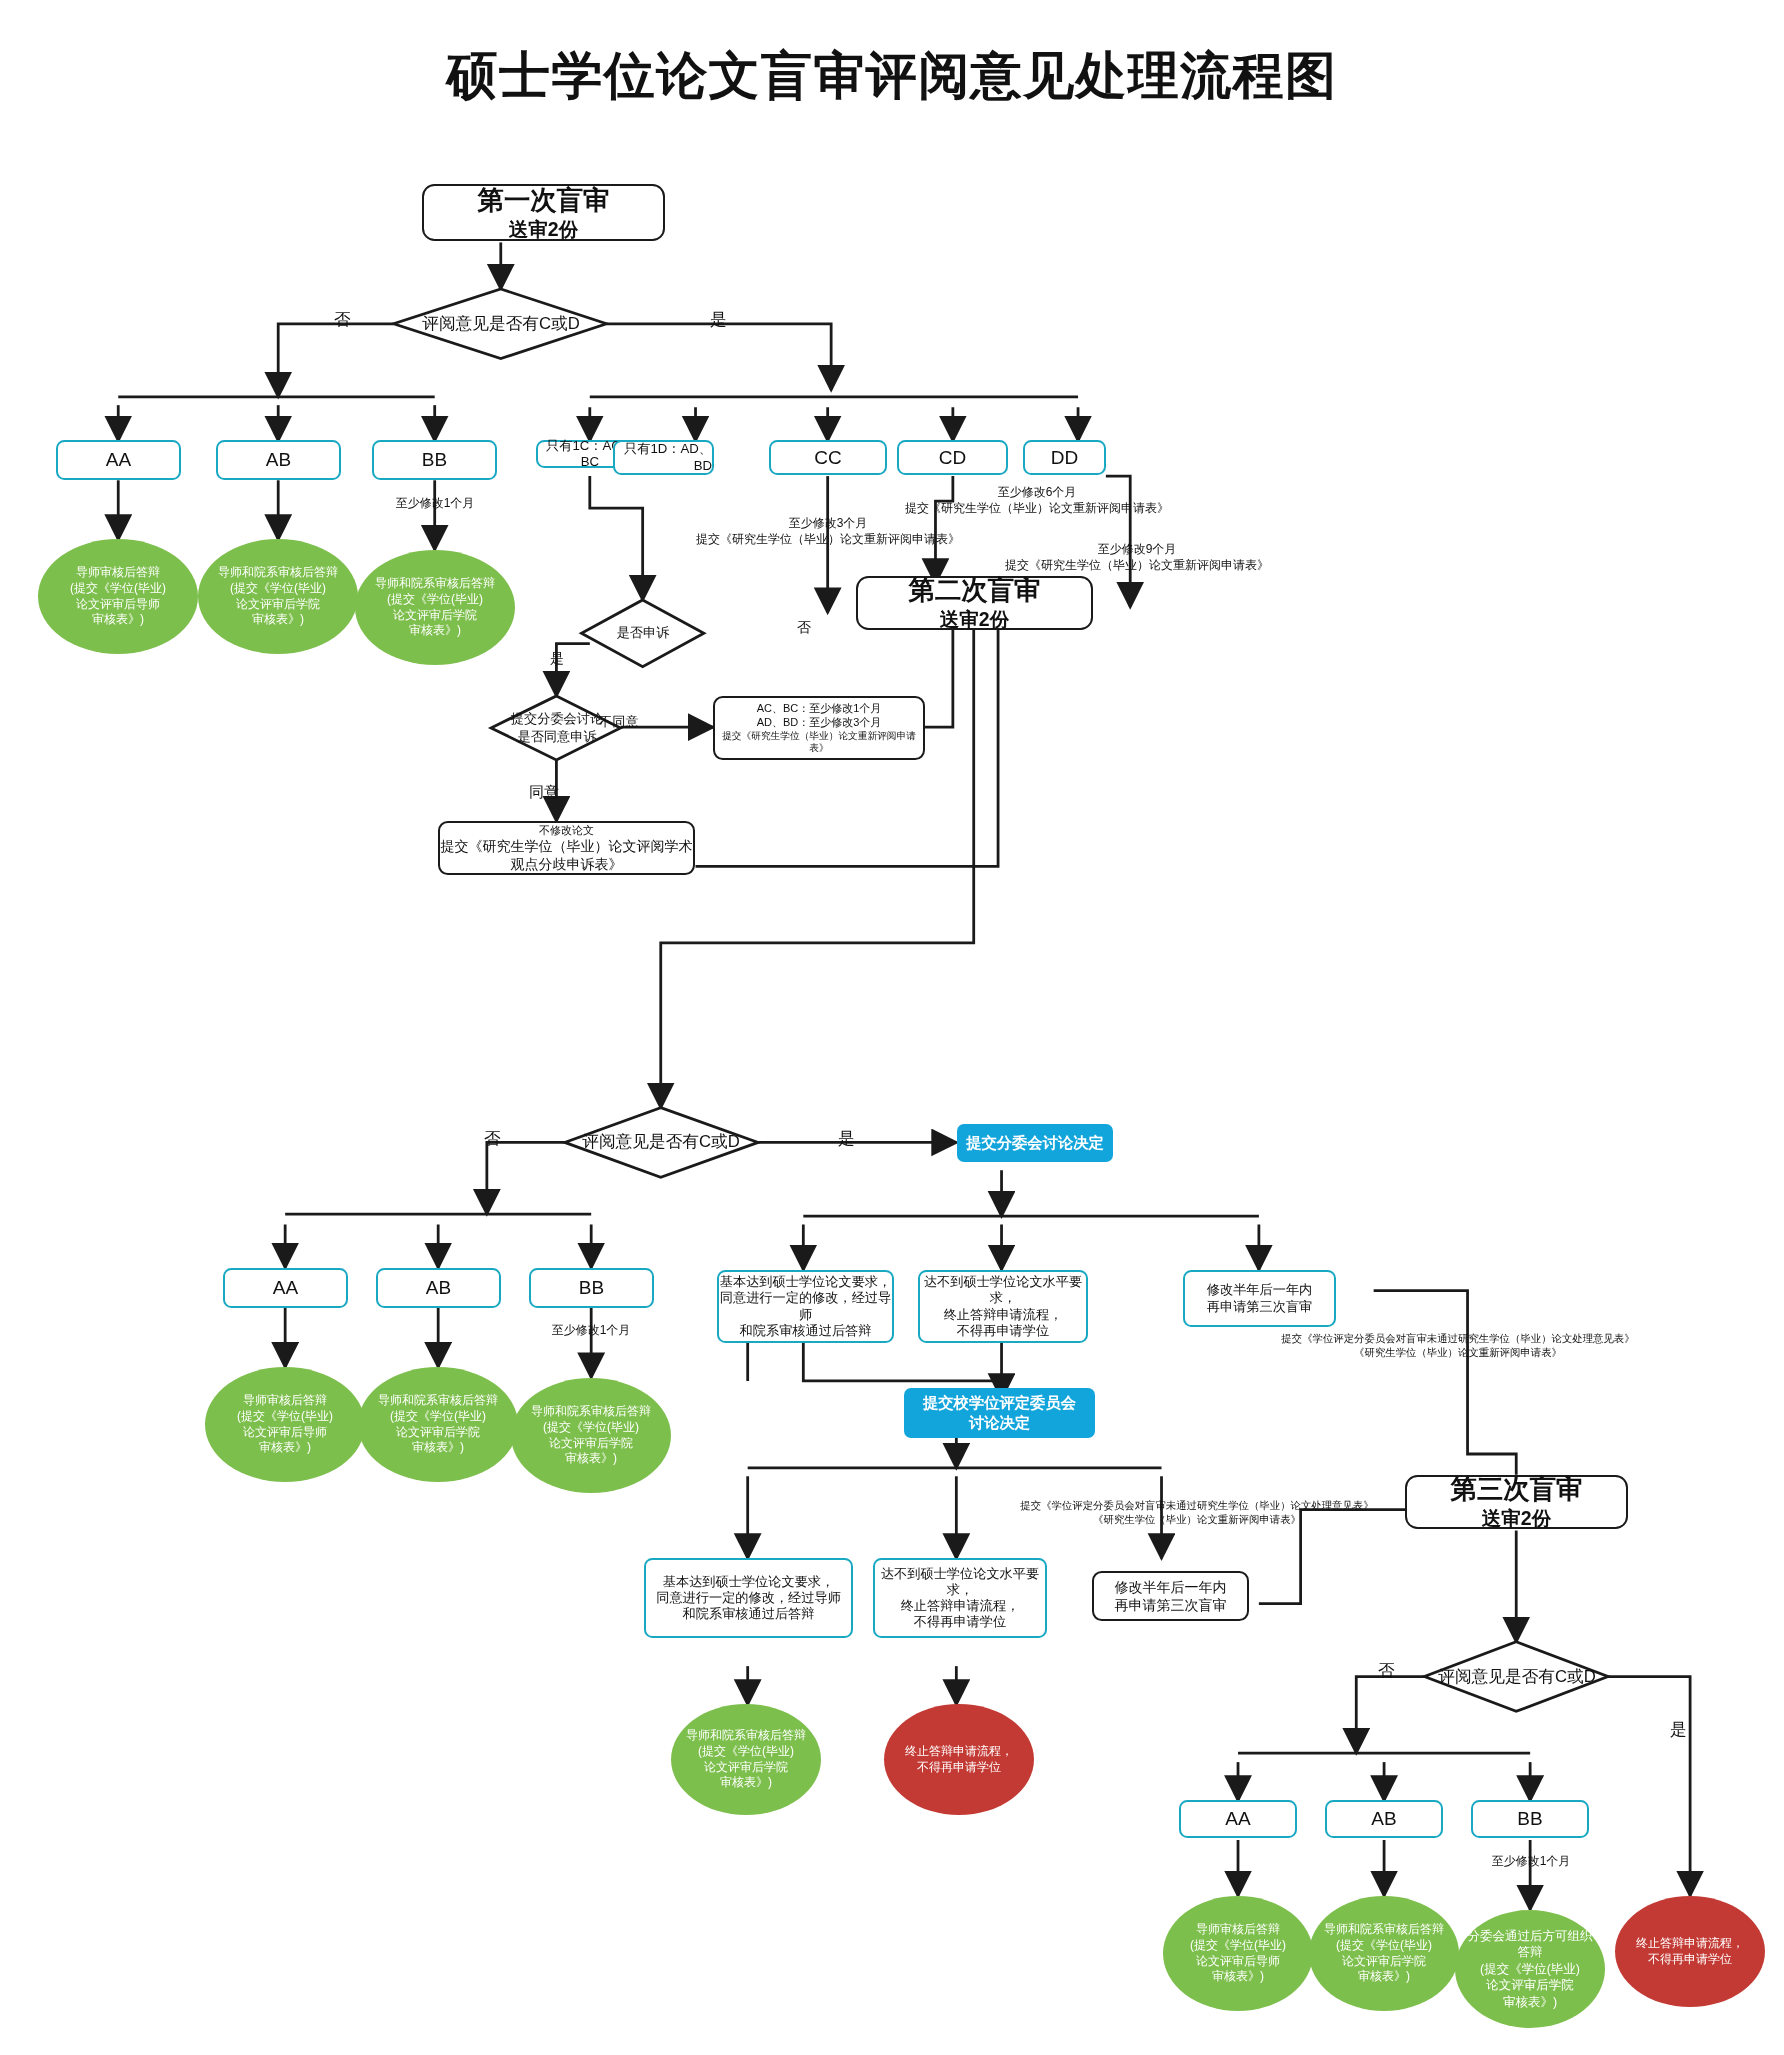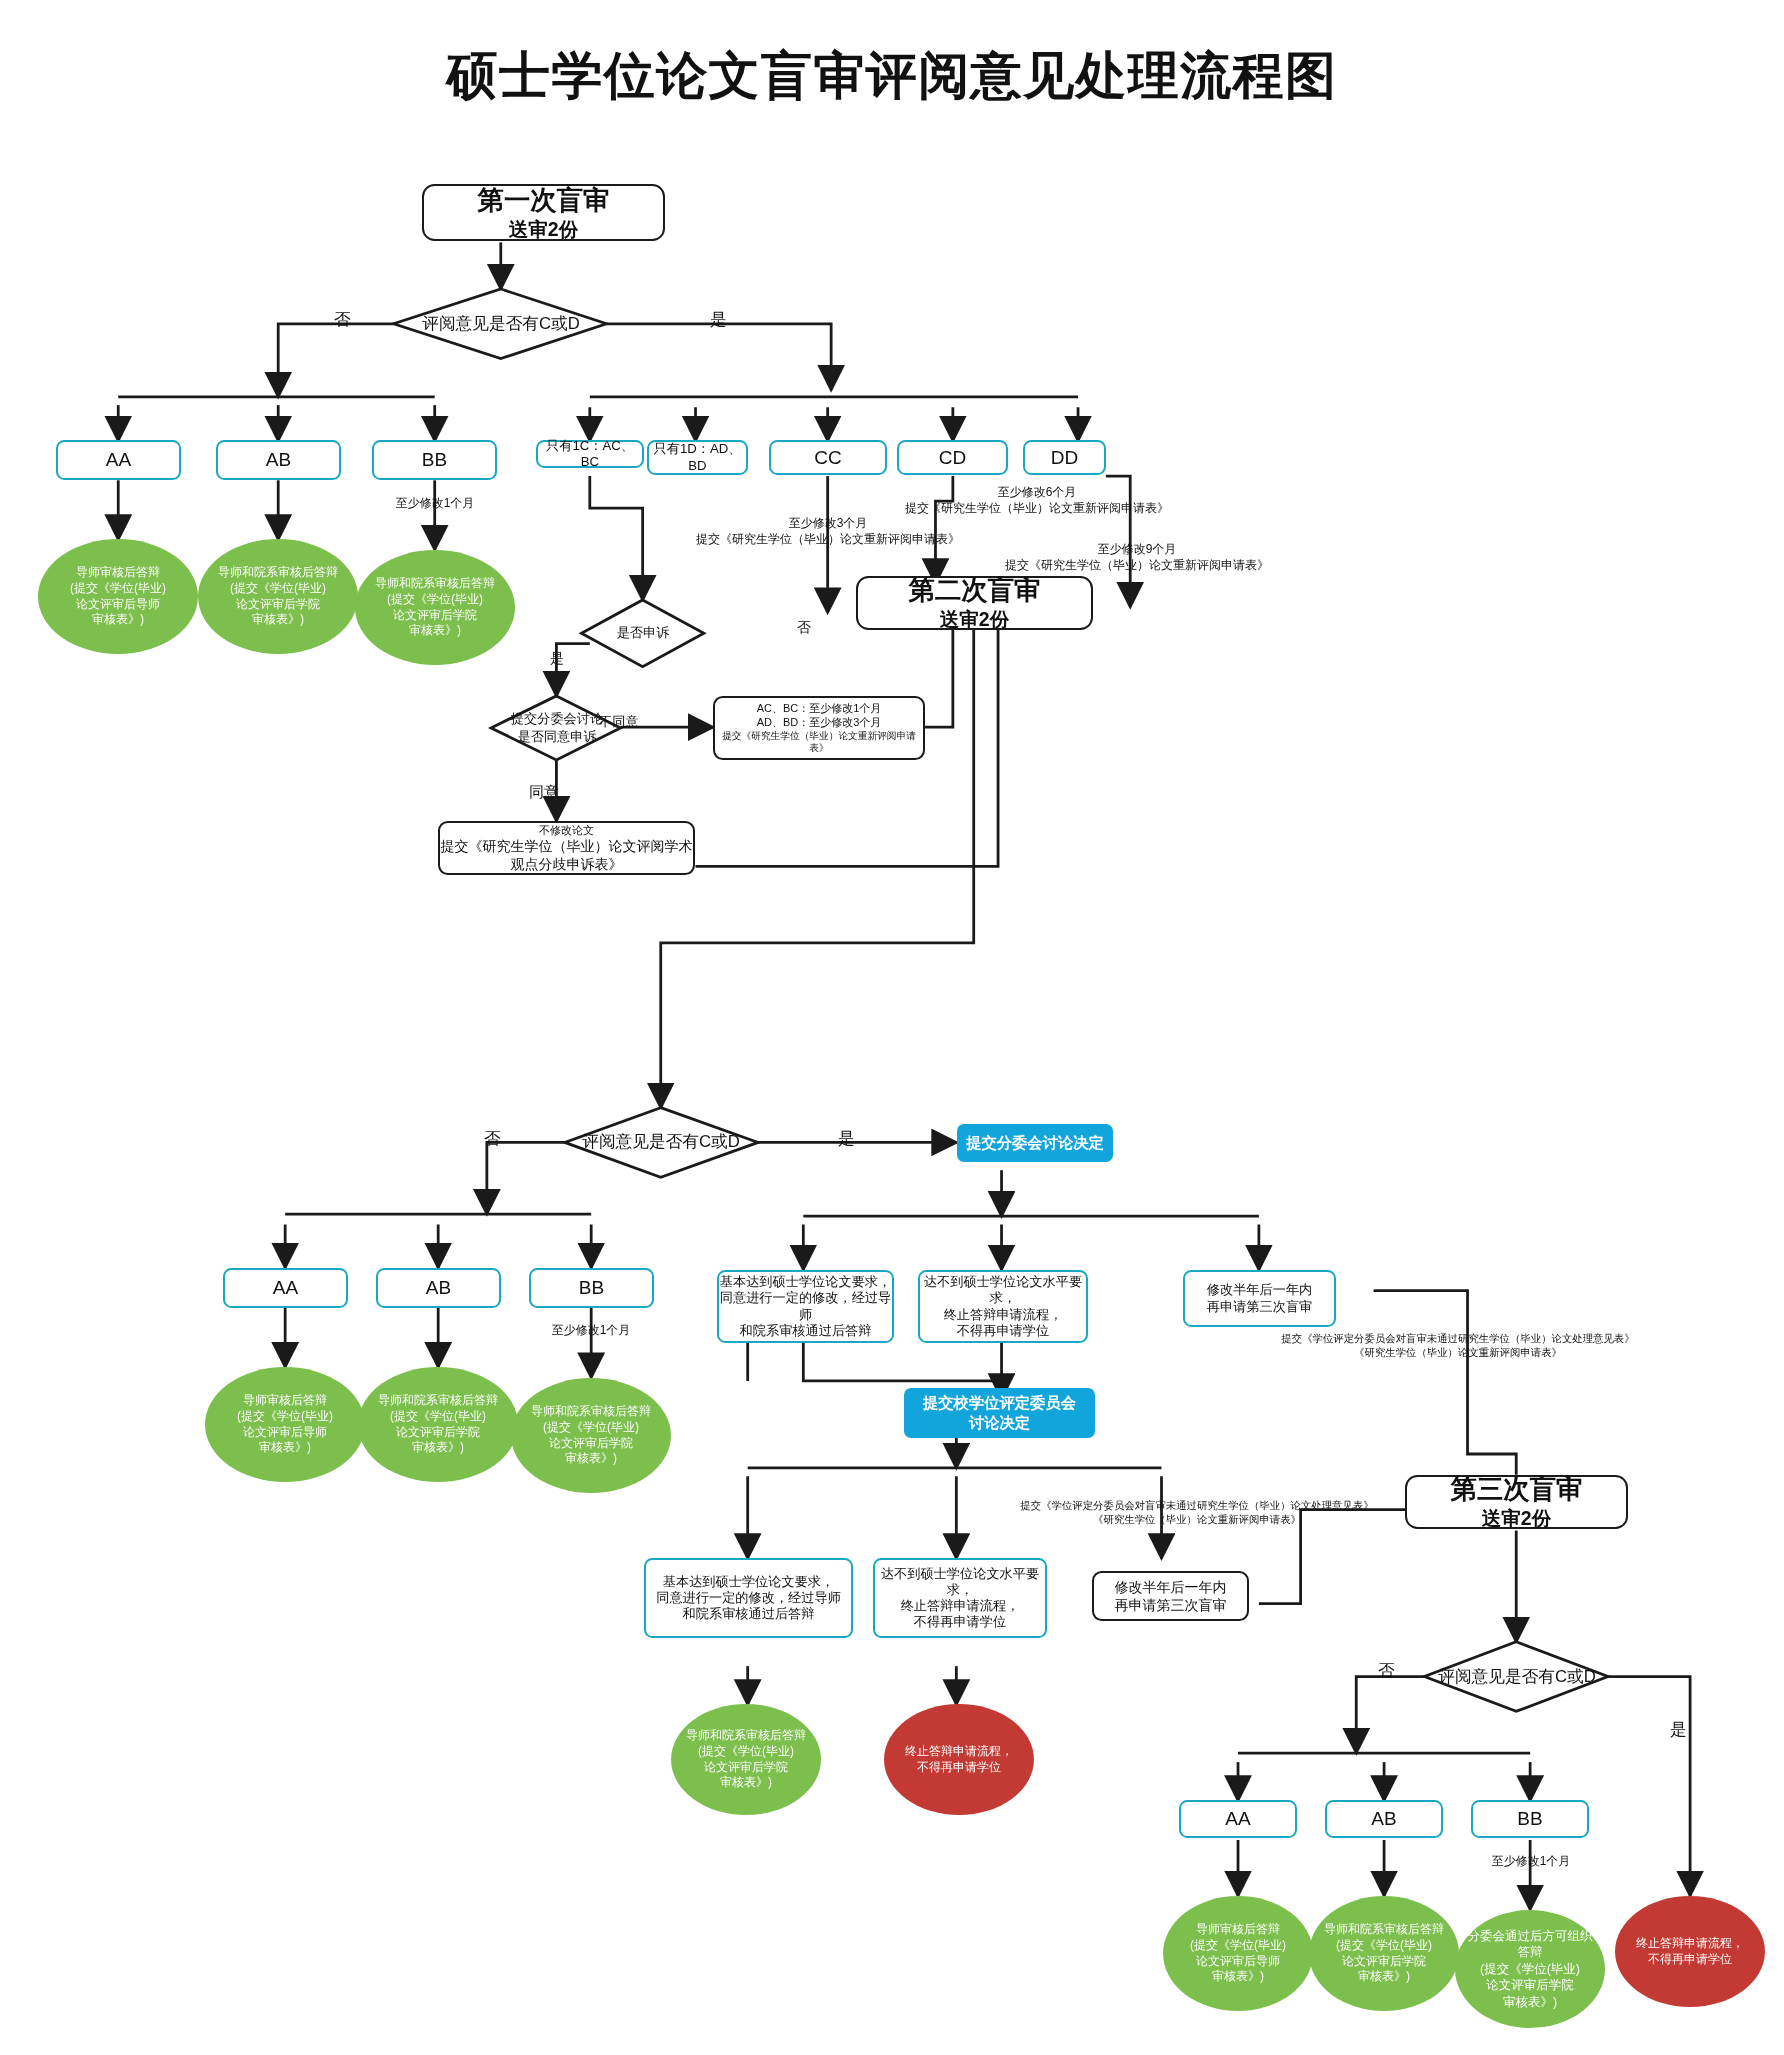--- a/index.html
+++ b/index.html
@@ -177,21 +177,21 @@
   <div class="nd circ green" style="left:198px;top:539px;width:160px;height:115px;">
       <span class="t" id="o-r1-ab">导师和院系审核后答辩<br>(提交《学位(毕业)<br>论文评审后学院<br>审核表》)</span>
     </div>
   <div class="nd circ green" style="left:355px;top:550px;width:160px;height:115px;">
       <span class="t" id="o-r1-bb">导师和院系审核后答辩<br>(提交《学位(毕业)<br>论文评审后学院<br>审核表》)</span>
     </div>
 
   <div class="nd cyan-box small" style="left:536px;top:440px;width:108px;height:28px;">
       <span>只有1C：AC、BC</span>
     </div>
-  <div class="nd cyan-box small" style="left:647px;top:440px;width:101px;height:35px;">
+  <div class="nd cyan-box small" style="left:613px;top:440px;width:101px;height:35px;text-align:right;">
       <span>只有1D：AD、BD</span>
     </div>
   <div class="nd cyan-box" style="left:769px;top:440px;width:118px;height:35px;">
       <span>CC</span>
     </div>
   <div class="nd cyan-box" style="left:897px;top:440px;width:111px;height:35px;">
       <span>CD</span>
     </div>
   <div class="nd cyan-box" style="left:1023px;top:440px;width:83px;height:35px;align-items:center;">
       <span>DD</span>

